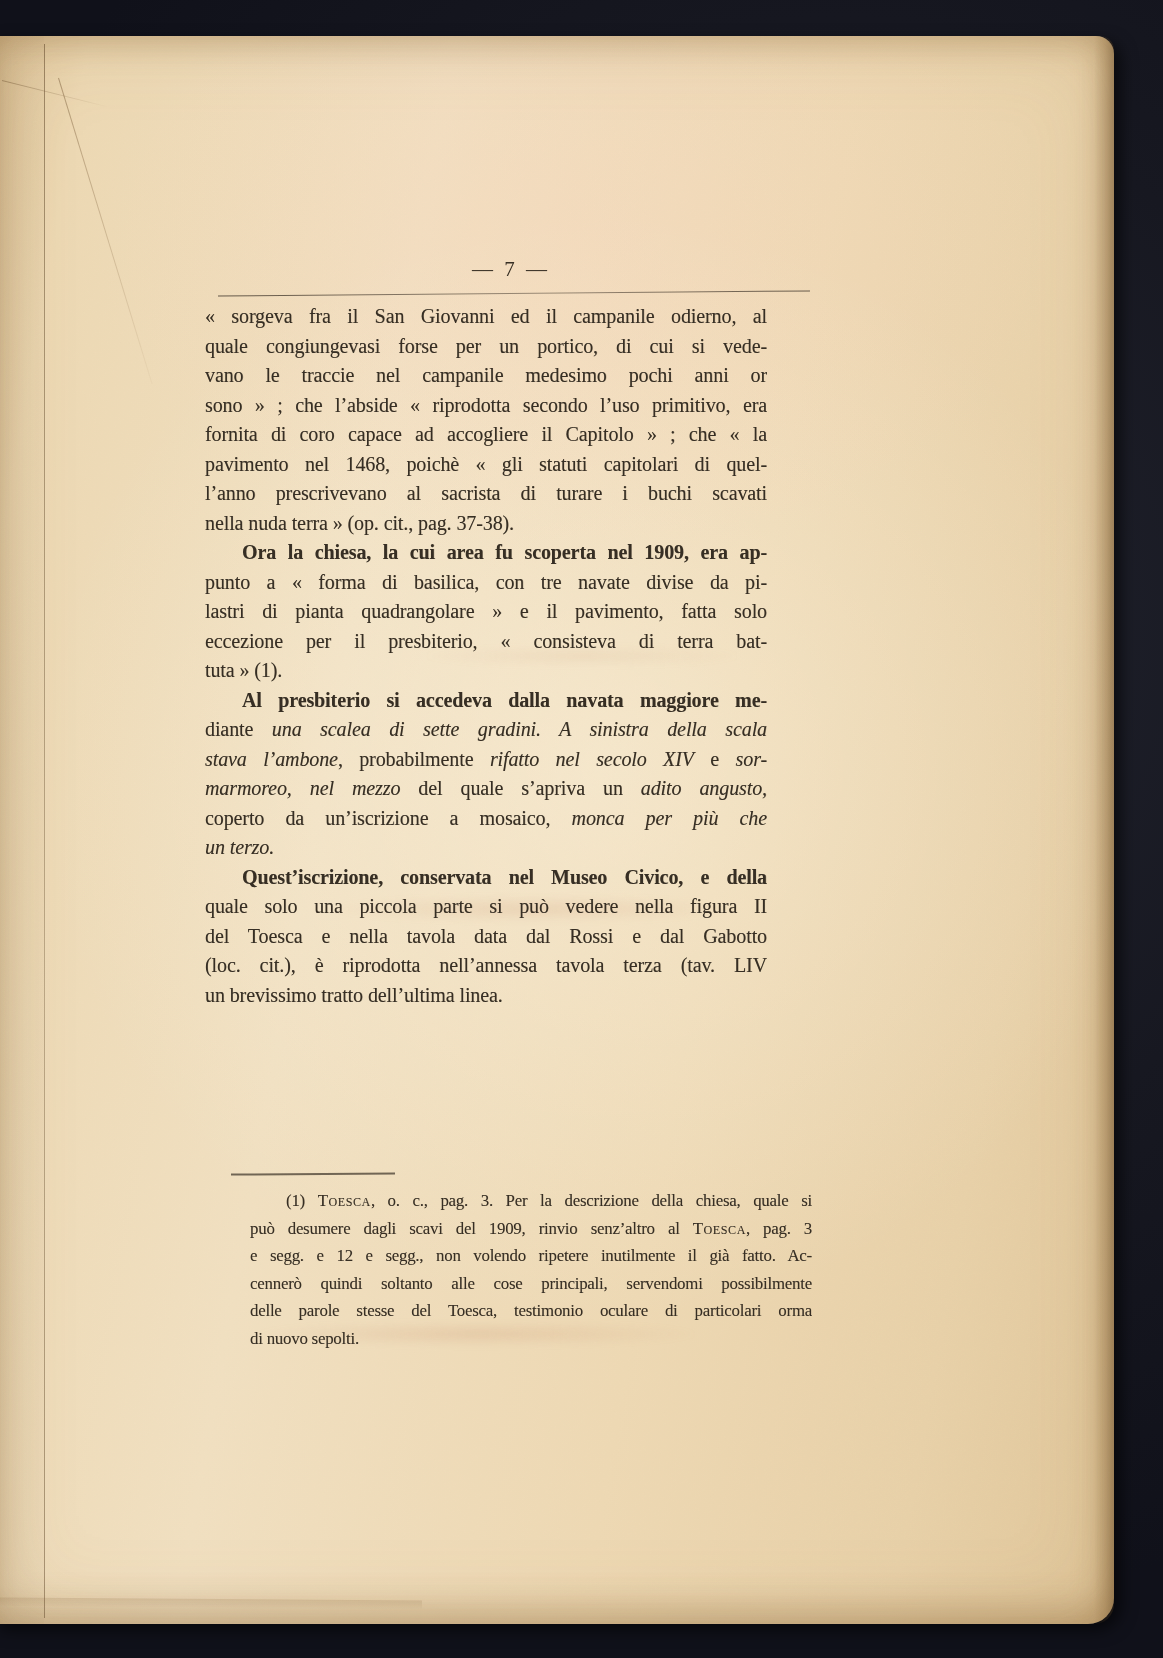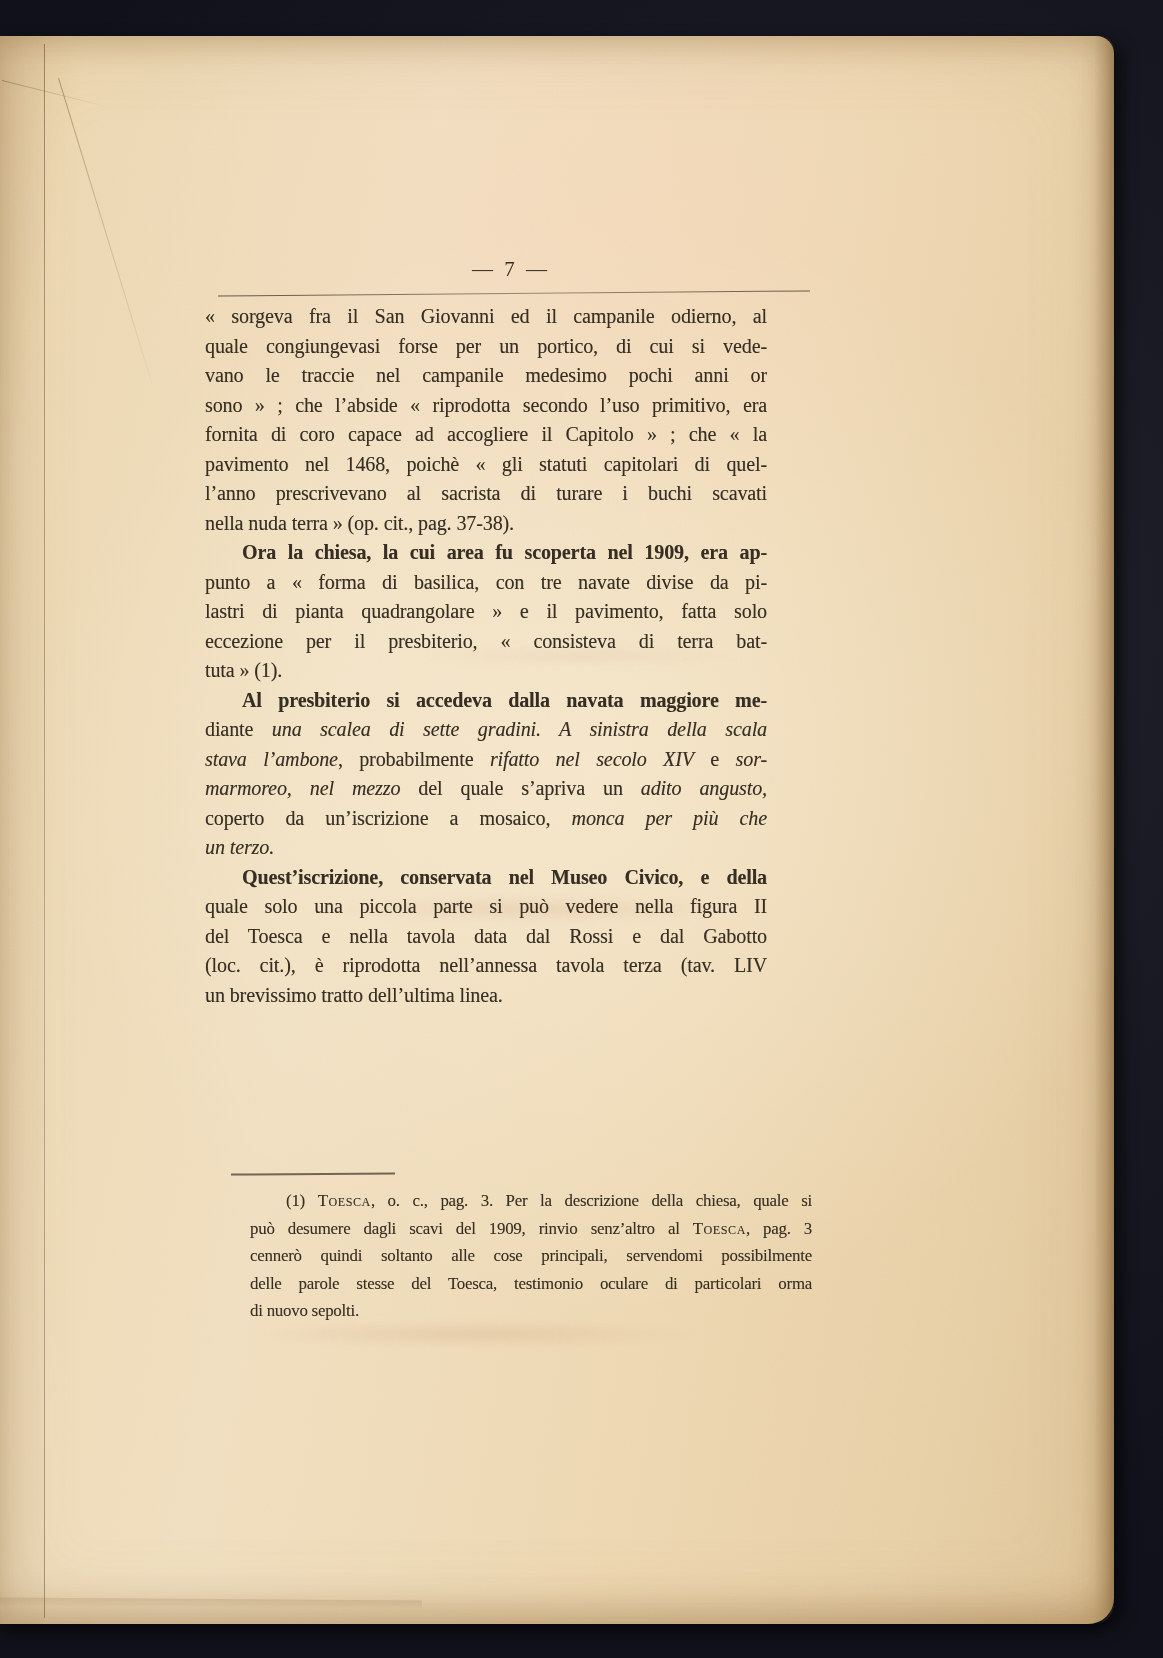--- a/index.html
+++ b/index.html
@@ -165,20 +165,21 @@
         <div class="line"><span class="seg roman">(loc. cit.), è riprodotta nell’annessa tavola terza (tav. LIV</span></div>
         <div class="line last"><span class="seg roman">un brevissimo tratto dell’ultima linea.</span></div>
       </div>
     </div>
 
   <div class="footnote-rule"></div>
   <div class="footnote">
       <div class="para">
         <div class="line"><span class="seg roman">(1) </span><span class="seg smallcaps">Toesca</span><span class="seg roman">, o. c., pag. 3. Per la descrizione della chiesa, quale si</span></div>
         <div class="line"><span class="seg roman">può desumere dagli scavi del 1909, rinvio senz’altro al </span><span class="seg smallcaps">Toesca</span><span class="seg roman">, pag. 3</span></div>
+        <div class="line"><span class="seg roman">e segg. e 12 e segg., non volendo ripetere inutilmente il già fatto. Ac-</span></div>
         <div class="line"><span class="seg roman">cennerò quindi soltanto alle cose principali, servendomi possibilmente</span></div>
         <div class="line"><span class="seg roman">delle parole stesse del Toesca, testimonio oculare di particolari orma</span></div>
         <div class="line last"><span class="seg roman">di nuovo sepolti.</span></div>
       </div>
     </div>
 
   <svg class="noise" xmlns="http://www.w3.org/2000/svg">
     <filter id="grain">
       <feTurbulence type="fractalNoise" baseFrequency="0.8" numOctaves="2" stitchTiles="stitch"></feTurbulence>
       <feColorMatrix type="matrix" values="0 0 0 0 0.45  0 0 0 0 0.34  0 0 0 0 0.19  0 0 0 0.05 0"></feColorMatrix>

